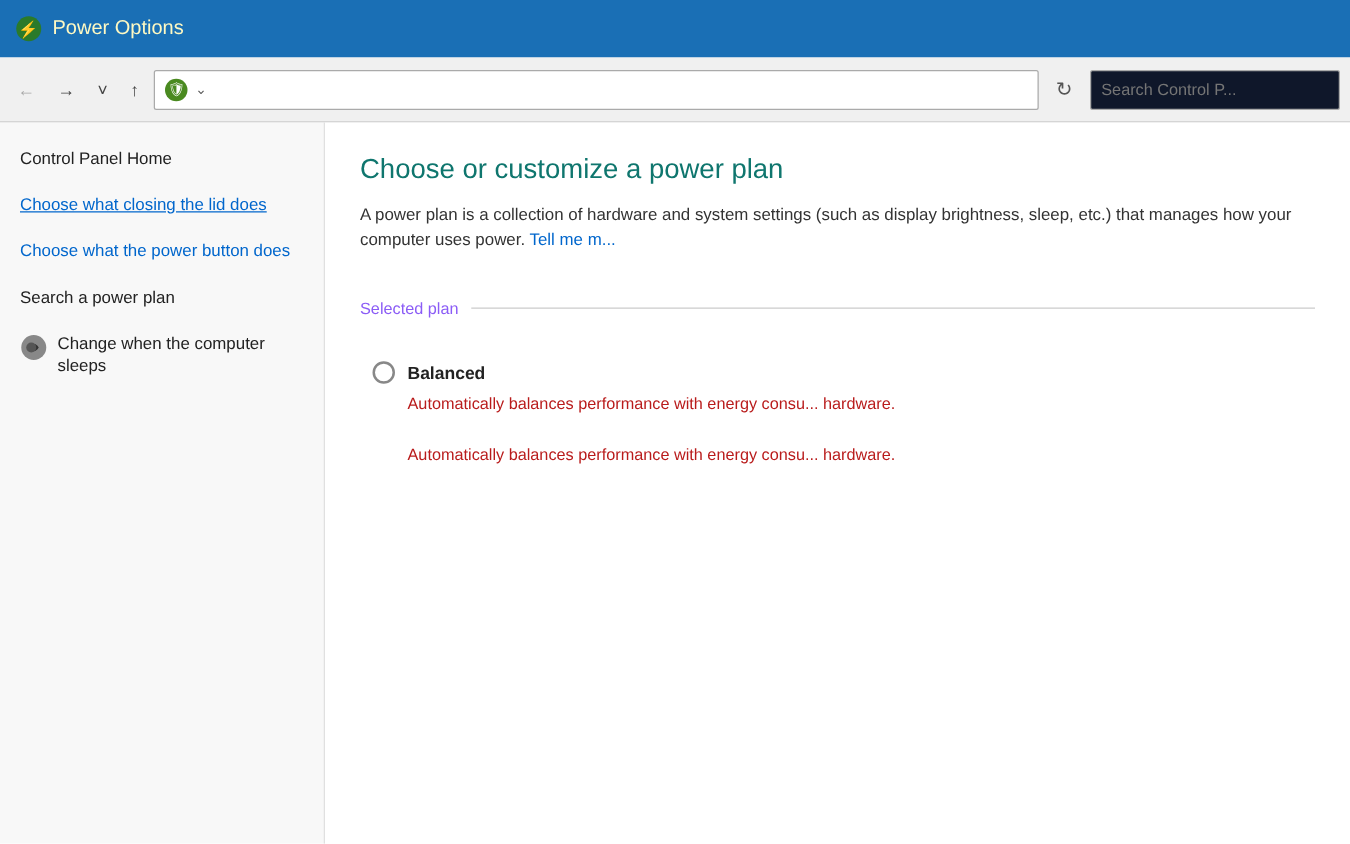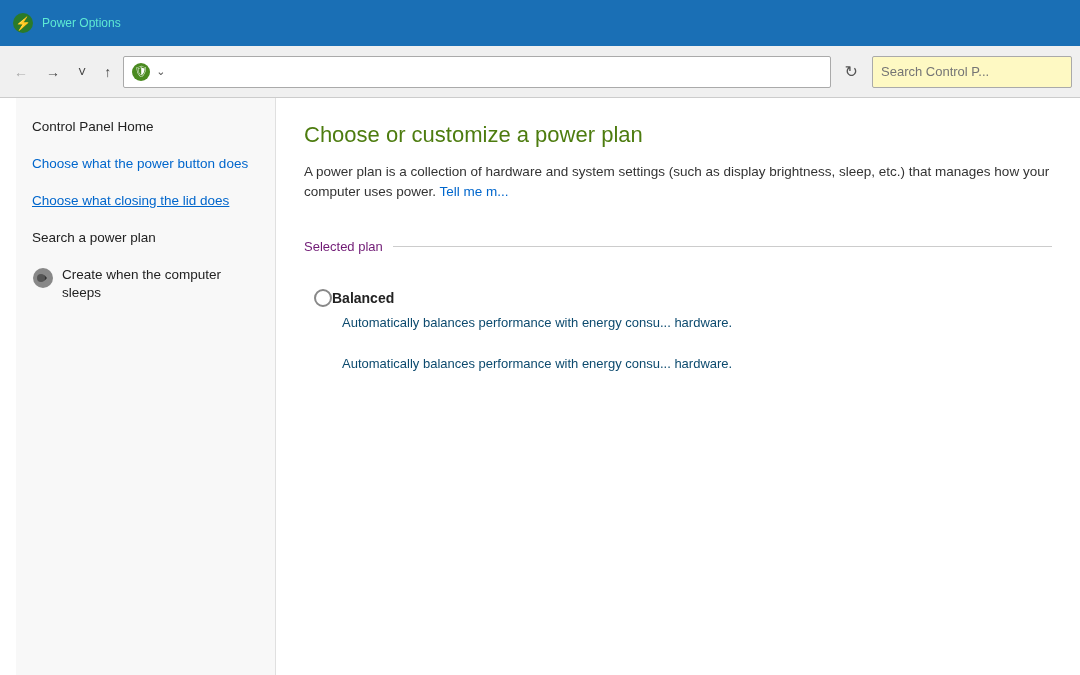--- a/index.html
+++ b/index.html
@@ -15,22 +15,22 @@
     
     .title-bar {
       background: #1a6fb5;
       height: 46px;
       display: flex;
       align-items: center;
       padding: 0 12px;
       gap: 8px;
     }
     .title-bar-text {
-      color: #5eead4;
-      font-size: 12px;
+      color: #fef9c3;
+      font-size: 16px;
       font-weight: 400;
     }
 
     
     .address-bar {
       background: #f0f0f0;
       height: 52px;
       display: flex;
       align-items: center;
       padding: 0 8px;
@@ -91,29 +91,28 @@
       padding: 4px 8px;
     }
     .search-box {
       width: 200px;
       height: 32px;
       border: 1px solid #aaa;
       border-radius: 2px;
       padding: 0 8px;
       font-size: 13px;
       color: #888;
-      background: #fef9c3;
+      background: #0f172a;
       outline: none;
     }
 
     
     .main-layout {
       display: flex;
       height: calc(675px - 46px - 52px);
-      padding-left: 16px;
     }
 
     
     .sidebar {
       width: 260px;
       padding: 20px 16px;
       border-right: 1px solid #e0e0e0;
       background: #f8f8f8;
       flex-shrink: 0;
     }
@@ -150,60 +149,61 @@
 
     
     .content {
       flex: 1;
       padding: 24px 28px;
       overflow-y: auto;
       background: white;
     }
     .content-title {
       font-size: 22px;
-      color: #4d7c0f;
+      color: #0f766e;
       font-weight: 400;
       margin-bottom: 14px;
     }
     .content-desc {
       font-size: 13.5px;
       color: #333;
       line-height: 1.5;
       margin-bottom: 36px;
     }
     .tell-me-link {
       color: #0066cc;
       text-decoration: none;
       cursor: pointer;
     }
 
     
     .selected-plan-label {
       font-size: 13px;
-      color: #701a75;
+      color: #8b5cf6;
       display: flex;
       align-items: center;
       gap: 10px;
       margin-bottom: 18px;
     }
     .selected-plan-label::after {
       content: '';
       flex: 1;
       height: 1px;
       background: #ccc;
     }
 
     
     .plan-option {
       margin-bottom: 22px;
       padding-left: 10px;
     }
     .plan-header {
       display: flex;
       align-items: center;
+      gap: 10px;
       margin-bottom: 6px;
       margin-top: 35px;
     }
     .radio-outer {
       width: 18px;
       height: 18px;
       border-radius: 50%;
       border: 2px solid #888;
       display: flex;
       align-items: center;
@@ -221,21 +221,21 @@
       border-radius: 50%;
       background: #1a6fb5;
     }
     .plan-name {
       font-size: 14px;
       font-weight: 700;
       color: #222;
     }
     .plan-desc {
       font-size: 13px;
-      color: #0c4a6e;
+      color: #b91c1c;
       line-height: 1.5;
       margin-left: 28px;
     }
 
     
     .cursor-hand {
       cursor: pointer;
     }
 
     
@@ -272,33 +272,33 @@
 
   <input class="search-box" type="text" placeholder="Search Control P..." style="">
 </div>
 
 <div class="main-layout">
 
   <div class="sidebar">
 
     <a class="sidebar-link-plain">Control Panel Home</a>
 
+    <a class="sidebar-link active cursor-hand" style="display:flex;align-items:flex-start;gap:0;">Choose what closing the lid does</a>
+
     <a class="sidebar-link">Choose what the power button does</a>
-
-    <a class="sidebar-link active cursor-hand" style="display:flex;align-items:flex-start;gap:0;">Choose what closing the lid does</a>
 
     <a class="sidebar-link-plain">Search a power plan</a>
 
     <div class="sidebar-item-with-icon">
       <svg class="sleep-icon" viewBox="0 0 22 22">
         <circle cx="11" cy="11" r="10" fill="#888"></circle>
         <path d="M7 11 Q11 5 15 11 Q11 17 7 11Z" fill="#333"></path>
         <circle cx="9" cy="11" r="4" fill="#555"></circle>
       </svg>
-      <span style="font-size:13.5px;color:#222;line-height:1.4;">Create when the computer sleeps</span>
+      <span style="font-size:13.5px;color:#222;line-height:1.4;">Change when the computer sleeps</span>
     </div>
 
   </div>
 
   <div class="content">
 
     <h1 class="content-title">Choose or customize a power plan</h1>
 
     <p class="content-desc">
       <span>A power plan is a collection of hardware and system settings (such as display brightness, sleep, etc.) that manages how your computer uses power.</span>

